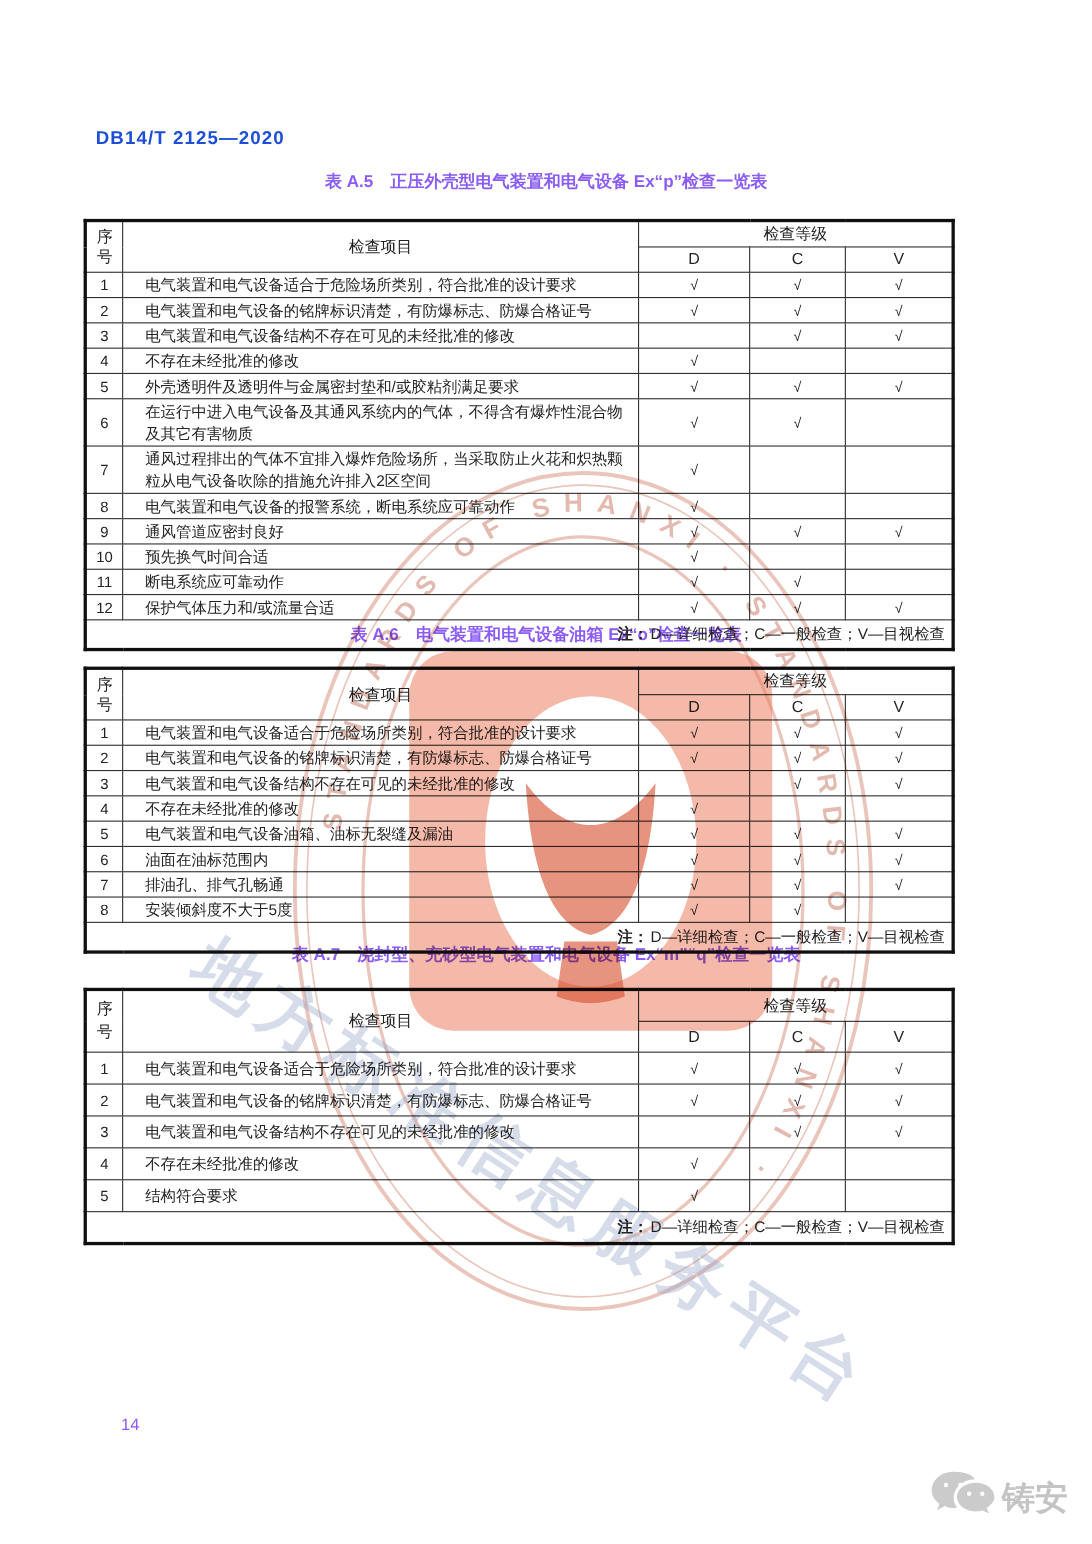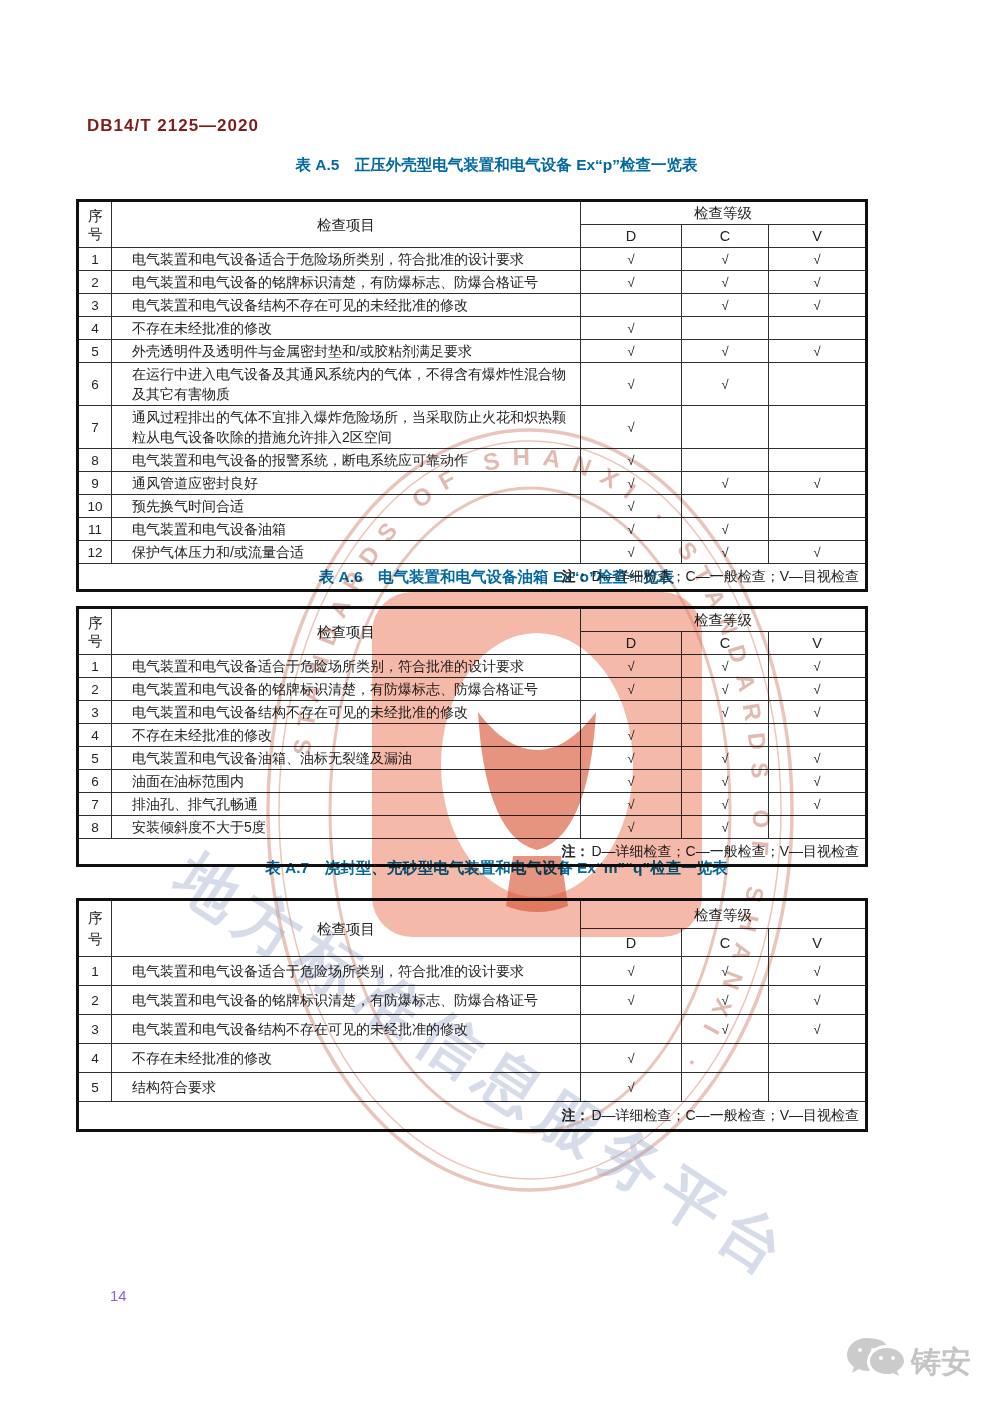--- a/index.html
+++ b/index.html
@@ -1,23 +1,23 @@
 <!DOCTYPE html>
 <html><head>
 <meta charset="utf-8">
 <style>
   html,body{margin:0;padding:0;background:#ffffff;}
   body{width:993px;height:1404px;position:relative;overflow:hidden;
        font-family:"Liberation Sans","DejaVu Sans",sans-serif;color:#262626;}
 
   .doc-code{position:absolute;left:87px;top:116px;font-size:17px;letter-spacing:1px;
-            color:#7f1d1d;font-weight:600;}
+            color:#1d4ed8;font-weight:600;}
 
   .tbl-title{position:absolute;left:0;width:993px;text-align:center;
-             font-size:15.5px;font-weight:bold;color:#0369a1;}
+             font-size:15.5px;font-weight:bold;color:#8b5cf6;}
   #title-a5{top:155px;} #title-a6{top:567px;} #title-a7{top:858px;}
 
   .doc-table{position:absolute;left:76px;width:792px;}
   #table-a5{top:199px;} #table-a6{top:606px;} #table-a7{top:898px;}
 
   table{border-collapse:collapse;table-layout:fixed;width:792px;
         border:3px solid #101010;}
   th,td{border:1px solid #2f2f2f;font-weight:normal;font-size:14px;color:#242424;
         overflow:hidden;}
   thead th{text-align:center;line-height:20px;height:20px;font-size:14.5px;}
@@ -143,21 +143,21 @@
         </tr>
         <tr>
           <td class="c-no">10</td>
           <td class="c-item">预先换气时间合适</td>
           <td class="c-chk">√</td>
           <td class="c-chk"></td>
           <td class="c-chk"></td>
         </tr>
         <tr>
           <td class="c-no">11</td>
-          <td class="c-item">电气装置和电气设备油箱</td>
+          <td class="c-item">断电系统应可靠动作</td>
           <td class="c-chk">√</td>
           <td class="c-chk">√</td>
           <td class="c-chk"></td>
         </tr>
         <tr>
           <td class="c-no">12</td>
           <td class="c-item">保护气体压力和/或流量合适</td>
           <td class="c-chk">√</td>
           <td class="c-chk">√</td>
           <td class="c-chk">√</td>

